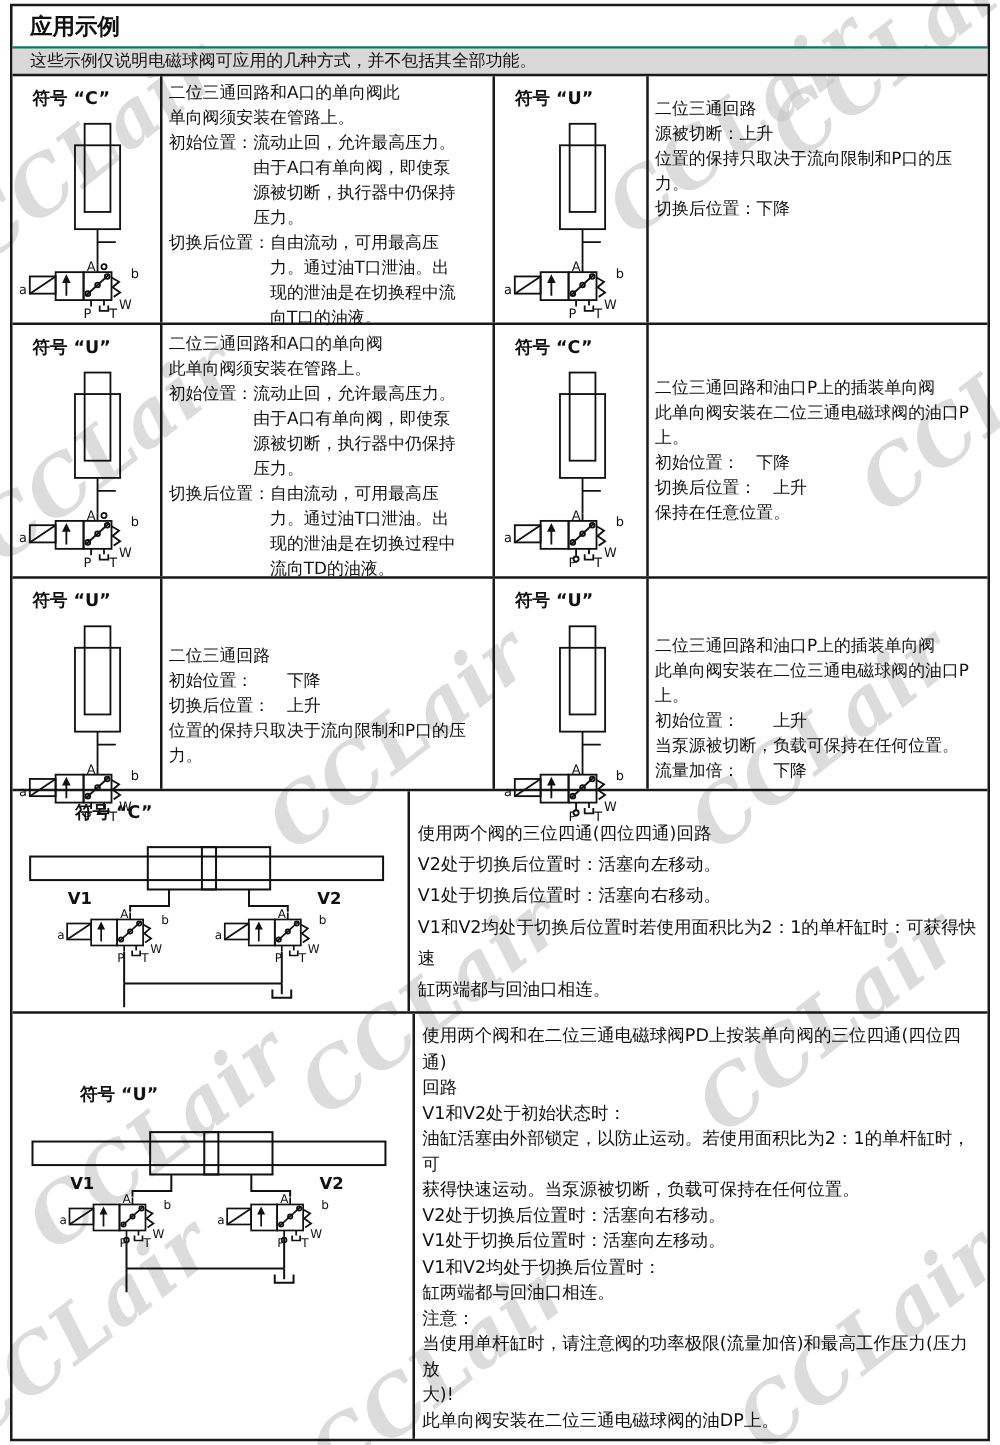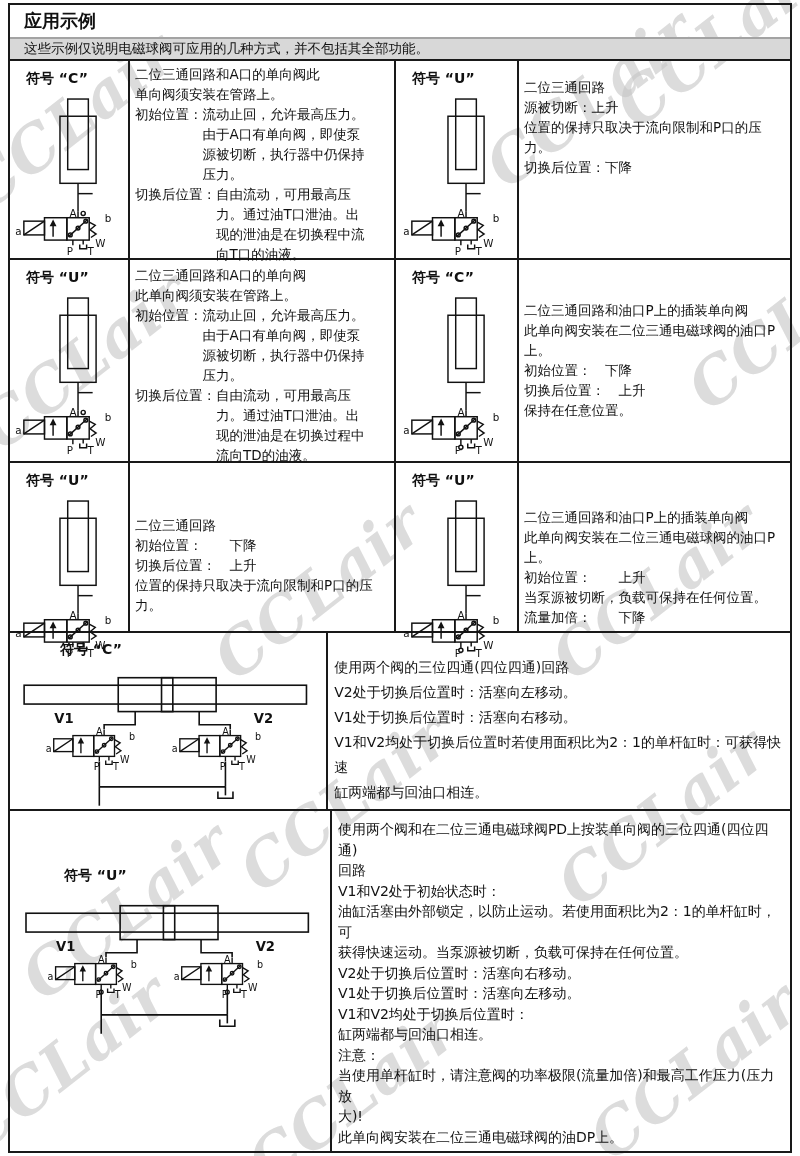--- a/index.html
+++ b/index.html
@@ -4,21 +4,21 @@
 <style>
   html,body{margin:0;padding:0;background:#fff;}
   .page{position:relative;width:800px;height:1156px;background:#fff;overflow:hidden;
         font-family:"DejaVu Sans","Liberation Sans",sans-serif;color:#111;}
   #wm-layer{position:absolute;inset:0;z-index:0;pointer-events:none;}
   .wm{position:absolute;font-family:"DejaVu Serif","Liberation Serif",serif;
       font-weight:bold;font-style:italic;font-size:62px;color:#c7c7c7;opacity:.62;
       transform:rotate(-38deg);white-space:nowrap;letter-spacing:1px;}
   .doc{position:absolute;left:8px;top:3px;width:780px;height:1146px;
        border:2px solid #191919;z-index:1;background:transparent;display:flex;flex-direction:column;}
-  .title-row{height:45px;border-bottom:2px solid #a3a3a3;display:flex;align-items:center;
+  .title-row{height:45px;border-bottom:2px solid #0f766e;display:flex;align-items:center;
              padding-left:14px;font-weight:bold;font-size:18px;box-sizing:border-box;}
   .subtitle-row{height:29px;border-bottom:2px solid #191919;background:#d8d8d8;
                 display:flex;align-items:center;padding-left:14px;font-size:13.5px;box-sizing:border-box;}
   .trow{display:flex;border-bottom:2px solid #191919;box-sizing:border-box;}
   .trow-1{height:199px;}
   .trow-2{height:203px;}
   .trow-3{height:210px;}
   .brow{display:flex;border-bottom:2px solid #191919;box-sizing:border-box;}
   .brow-4{height:187px;}
   .brow-5{flex:1;border-bottom:none;}

